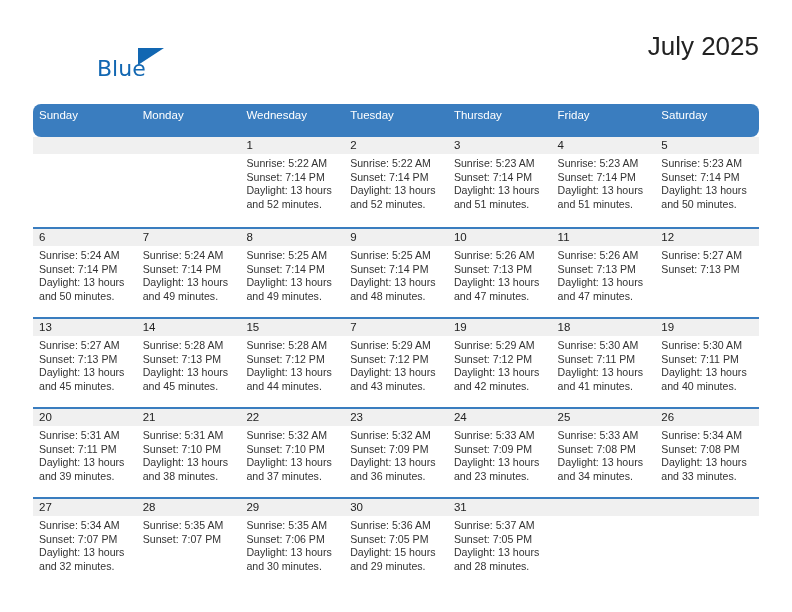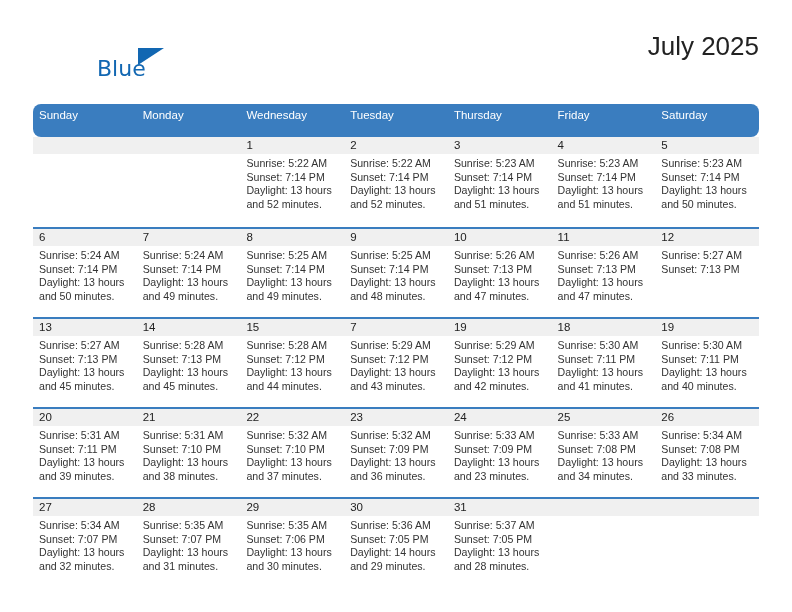--- a/index.html
+++ b/index.html
@@ -403,37 +403,36 @@
               <div>Sunrise: 5:34 AM</div>
               <div>Sunset: 7:07 PM</div>
               <div class="daylight">Daylight: 13 hours and 32 minutes.</div>
             </div>
           </div>
           <div class="day">
             <div class="day-num-band">28</div>
             <div class="day-body">
               <div>Sunrise: 5:35 AM</div>
               <div>Sunset: 7:07 PM</div>
-              <div class="daylight">Daylight: 13 hours and 31 minutes.</div>
             </div>
           </div>
           <div class="day">
             <div class="day-num-band">29</div>
             <div class="day-body">
               <div>Sunrise: 5:35 AM</div>
               <div>Sunset: 7:06 PM</div>
               <div class="daylight">Daylight: 13 hours and 30 minutes.</div>
             </div>
           </div>
           <div class="day">
             <div class="day-num-band">30</div>
             <div class="day-body">
               <div>Sunrise: 5:36 AM</div>
               <div>Sunset: 7:05 PM</div>
-              <div class="daylight">Daylight: 14 hours and 29 minutes.</div>
+              <div class="daylight">Daylight: 15 hours and 29 minutes.</div>
             </div>
           </div>
           <div class="day">
             <div class="day-num-band">31</div>
             <div class="day-body">
               <div>Sunrise: 5:37 AM</div>
               <div>Sunset: 7:05 PM</div>
               <div class="daylight">Daylight: 13 hours and 28 minutes.</div>
             </div>
           </div>

